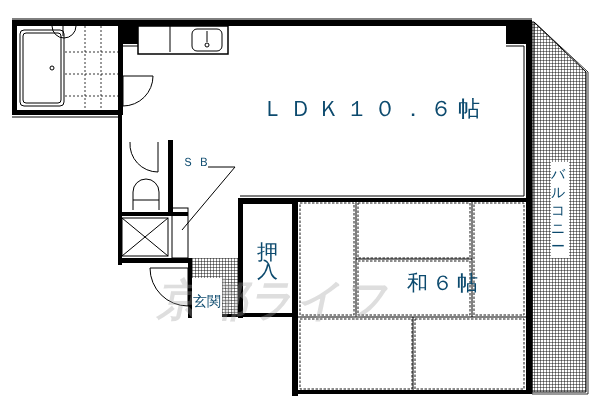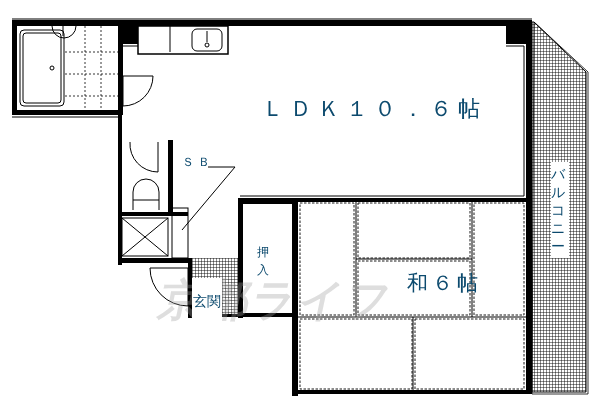--- a/index.html
+++ b/index.html
@@ -2,21 +2,21 @@
 <html><head>
 <meta charset="utf-8">
 <style>
   html, body { margin: 0; padding: 0; background: #ffffff; }
   body { width: 600px; height: 400px; overflow: hidden; position: relative; font-family: "DejaVu Sans", sans-serif; }
   #plan { position: absolute; left: 0; top: 0; width: 600px; height: 400px; }
   .lbl { position: absolute; color: #0c4a6e; white-space: nowrap; line-height: 1; }
   .ldk { left: 262px; top: 98px; font-size: 22px; letter-spacing: 6px; }
   .washitsu { left: 372px; top: 273px; font-size: 21px; letter-spacing: 4px; margin-left: 35px; }
   .sb { left: 182px; top: 156px; font-size: 12px; letter-spacing: 4px; }
-  .oshiire { left: 257px; top: 243px; font-size: 12px; width: 16px; text-align: left; white-space: normal; word-break: break-all; line-height: 18px; }
+  .oshiire { left: 257px; top: 243px; font-size: 21px; width: 16px; text-align: left; white-space: normal; word-break: break-all; line-height: 18px; }
   .genkan { left: 192px; top: 278px; font-size: 14px; background: #fff; padding: 16px 1px; }
   .balcony { left: 551px; top: 162px; width: 18px; font-size: 14px; background: #fff; text-align: left; white-space: normal; word-break: break-all; line-height: 18px; padding: 3px 0; }
   .watermark { left: 160px; top: 278px; font-size: 44px; font-weight: bold; color: rgba(160,160,160,0.35); letter-spacing: 2px; transform: skewX(-12deg); pointer-events: none; }
 </style>
 </head>
 <body>
 
 <svg id="plan" viewBox="0 0 600 400" xmlns="http://www.w3.org/2000/svg">
   <defs>
     <pattern id="grid" width="3" height="3" patternUnits="userSpaceOnUse">

